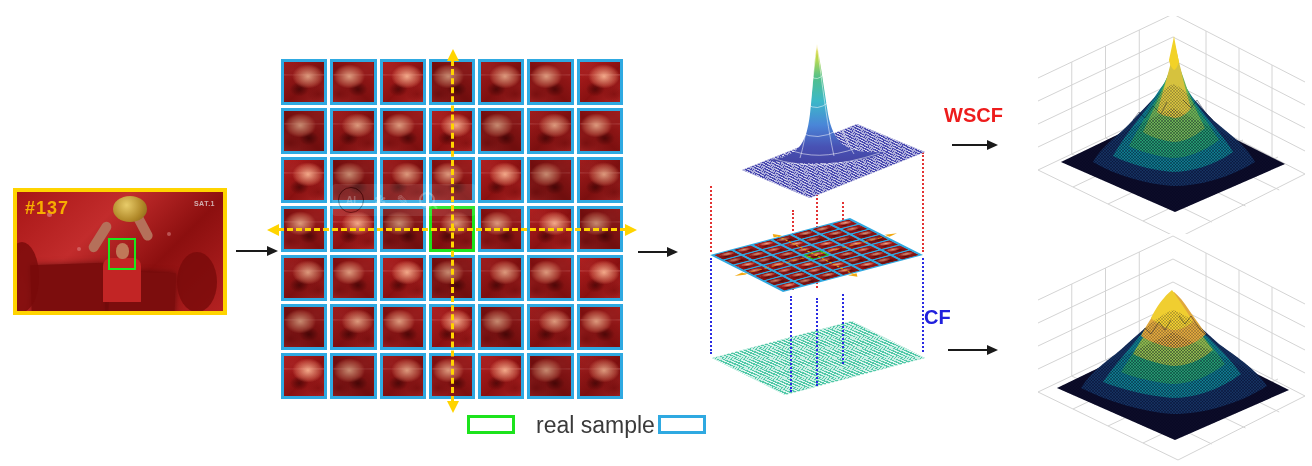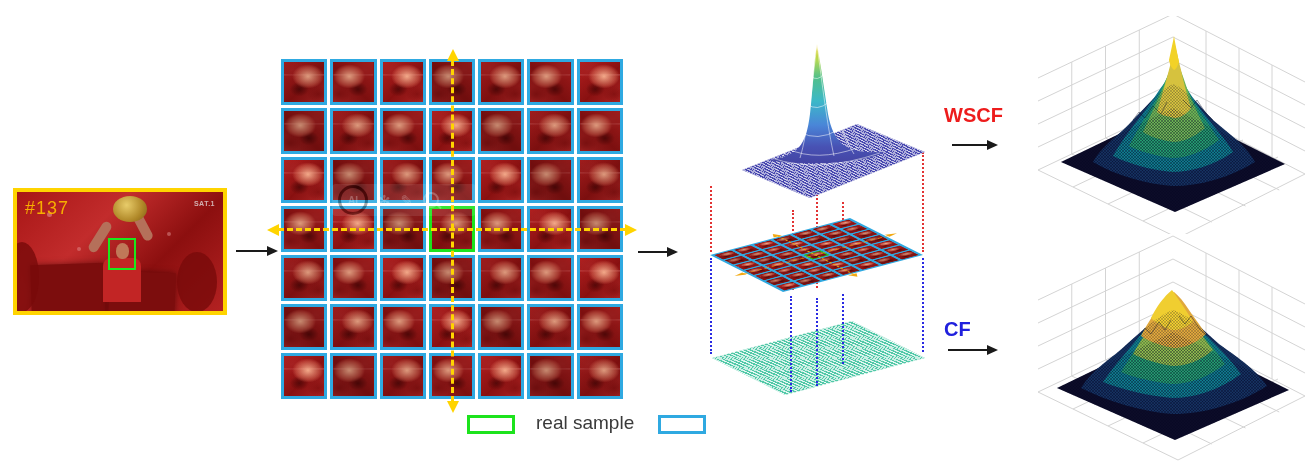--- a/index.html
+++ b/index.html
@@ -11,21 +11,21 @@
   #frame{left:13px;top:188px;width:206px;height:119px;border:4px solid #ffd400;
          background:linear-gradient(135deg,#a81616 0%,#c22c2c 35%,#8c0f0f 65%,#b42222 100%);overflow:hidden;}
   .speck{position:absolute;border-radius:50%;}
   #frame .banner{position:absolute;background:#7c0d0d;box-shadow:0 0 6px rgba(60,0,0,.6);}
   #frame .arm{position:absolute;width:10px;height:34px;background:#b5705a;border-radius:5px;}
   #frame .head{position:absolute;left:99px;top:51px;width:13px;height:16px;border-radius:50% 50% 45% 45%;background:#c07858;}
   #frame .torso{position:absolute;left:86px;top:66px;width:38px;height:44px;border-radius:8px 8px 0 0;background:#c22525;}
   #frame .trophy{position:absolute;left:96px;top:4px;width:34px;height:26px;border-radius:50%;
       background:radial-gradient(circle at 40% 35%,#e8cc6a,#b08828 60%,#7c5c16);}
   #frame .crowd-blob{position:absolute;border-radius:50%;background:rgba(120,10,10,.8);}
-  #frame-counter{position:absolute;left:8px;top:6px;color:#f7ae00;font-size:18px;font-weight:normal;letter-spacing:1px;}
+  #frame-counter{position:absolute;left:8px;top:6px;color:#f7ae00;font-size:18px;font-weight:bold;letter-spacing:1px;}
   #channel-logo{position:absolute;right:8px;top:8px;color:rgba(225,215,215,.8);font-size:7px;font-weight:bold;letter-spacing:.5px;}
   #frame-target-box{position:absolute;left:91px;top:46px;width:24px;height:28px;border:2px solid #1ce81c;}
 
   
   .barrow{position:absolute;height:2px;background:#1a1a1a;}
   .barrow::after{content:'';position:absolute;right:-10px;top:-4px;border-left:11px solid #1a1a1a;
                  border-top:5px solid transparent;border-bottom:5px solid transparent;}
 
   
   #grid{left:281px;top:59px;width:342px;height:340px;display:grid;
@@ -53,21 +53,21 @@
                  border-top:6px solid transparent;border-bottom:6px solid transparent;}
   .dash-v{position:absolute;left:451px;top:60px;width:0;height:342px;border-left:3px dashed #ffd400;}
   .dash-v::before{content:'';position:absolute;left:-7px;top:-11px;border-bottom:12px solid #ffd400;
                   border-left:6px solid transparent;border-right:6px solid transparent;}
   .dash-v::after{content:'';position:absolute;left:-7px;bottom:-11px;border-top:12px solid #ffd400;
                  border-left:6px solid transparent;border-right:6px solid transparent;}
 
   
   #watermark{left:332px;top:184px;width:132px;height:32px;display:flex;align-items:center;gap:10px;
              opacity:.33;color:#fff;background:rgba(255,255,255,.30);border-radius:4px;padding:0 6px;}
-  #watermark .wm-circle{width:24px;height:24px;border:3px solid #000000;border-radius:50%;display:flex;
+  #watermark .wm-circle{width:24px;height:24px;border:1px solid #000000;border-radius:50%;display:flex;
              align-items:center;justify-content:center;font-size:10px;font-weight:bold;flex:0 0 auto;}
   #watermark .wm-glyph{font-size:15px;line-height:1;}
   .wm-mag{position:relative;width:12px;height:12px;border:2px solid #fff;border-radius:50%;flex:0 0 auto;}
   .wm-mag::after{content:'';position:absolute;left:10px;top:11px;width:7px;height:2px;background:#fff;transform:rotate(45deg);}
 
   
   .plane{position:absolute;left:0;top:0;width:100px;height:100px;transform-origin:0 0;}
   #plane-top{transform:matrix(1.15,-0.46,0.68,0.28,742,170);background-color:#4949b0;
      background-image:repeating-linear-gradient(0deg,rgba(255,255,255,.55) 0 1px,rgba(0,0,0,0) 1px 3px),
                       repeating-linear-gradient(90deg,rgba(255,255,255,.55) 0 1px,rgba(0,0,0,0) 1px 3px);}
@@ -90,27 +90,27 @@
   .mini-dash-v::after{content:'';position:absolute;left:-4px;bottom:-6px;border-top:7px solid #f2a912;
       border-left:3.5px solid transparent;border-right:3.5px solid transparent;}
 
   .guide{position:absolute;width:0;}
   .guide.red{border-left:2px dotted #e23333;}
   .guide.blue{border-left:2px dotted #2a2ae2;}
 
   
   .flow-label{position:absolute;width:70px;text-align:left;font-size:20px;font-weight:bold;}
   #wscf-label{left:944px;top:104px;color:#ed1c1c;}
-  #cf-label{left:944px;top:306px;color:#2020dd;margin-top:12px;}
+  #cf-label{left:924px;top:306px;color:#2020dd;}
 
   
   .legend-swatch{position:absolute;width:42px;height:13px;background:#fff;}
   #legend-real-swatch{left:467px;top:415px;border:3px solid #1de31d;}
   #legend-syn-swatch{left:658px;top:415px;border:3px solid #2fa9e1;}
-  .legend-label{position:absolute;font-size:19px;color:#3a3a3a;}
+  .legend-label{position:absolute;font-size:23px;color:#3a3a3a;}
   #legend-real-label{left:536px;top:412px;}
   #legend-syn-label{left:726px;top:412px;}
 </style>
 </head>
 <body>
 
 <div id="canvas">
 
   <div id="frame" class="abs">
     <div class="banner" style="left:14px;top:72px;width:74px;height:50px;transform:rotate(-2deg);"></div>

